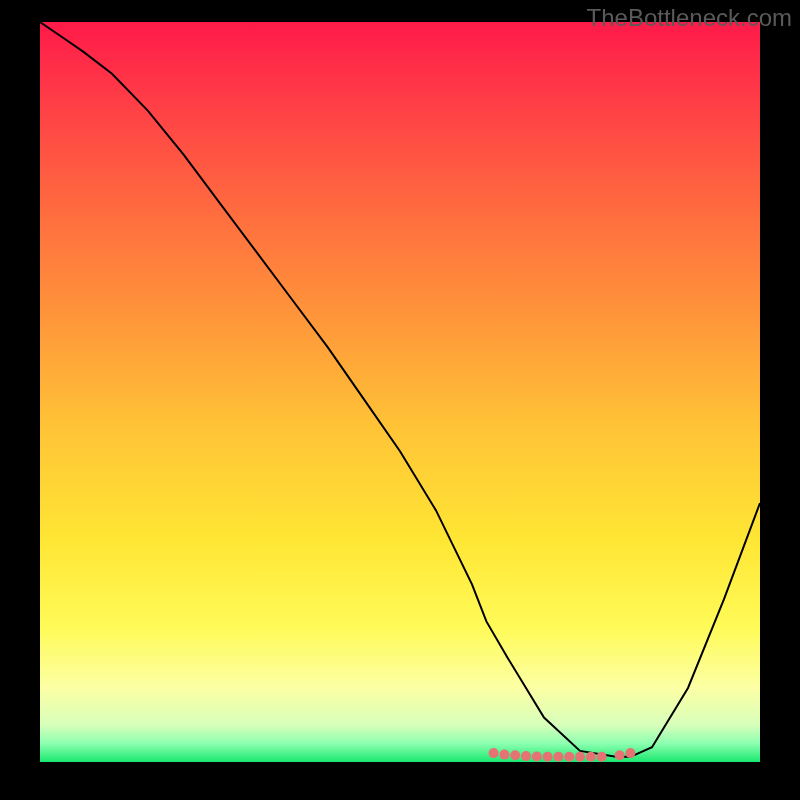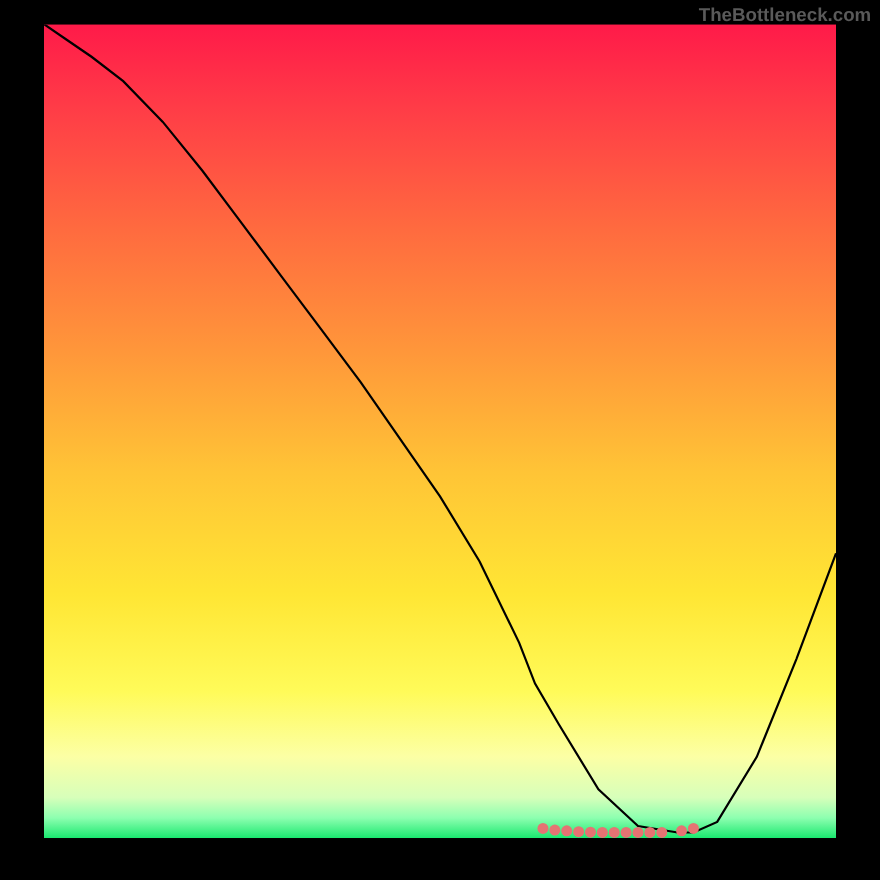--- a/index.html
+++ b/index.html
@@ -8,22 +8,22 @@
     height: 800px;
     background: #000000;
     position: relative;
     font-family: Arial, sans-serif;
   }
   .watermark {
     position: absolute;
     top: 4px;
     right: 8px;
     color: #5a5a5a;
-    font-size: 17px;
-    font-weight: bold;
+    font-size: 24px;
+    font-weight: normal;
     z-index: 10;
   }
   .plot-area {
     position: absolute;
     left: 40px;
     top: 22px;
     width: 720px;
     height: 740px;
     overflow: hidden;
   }

